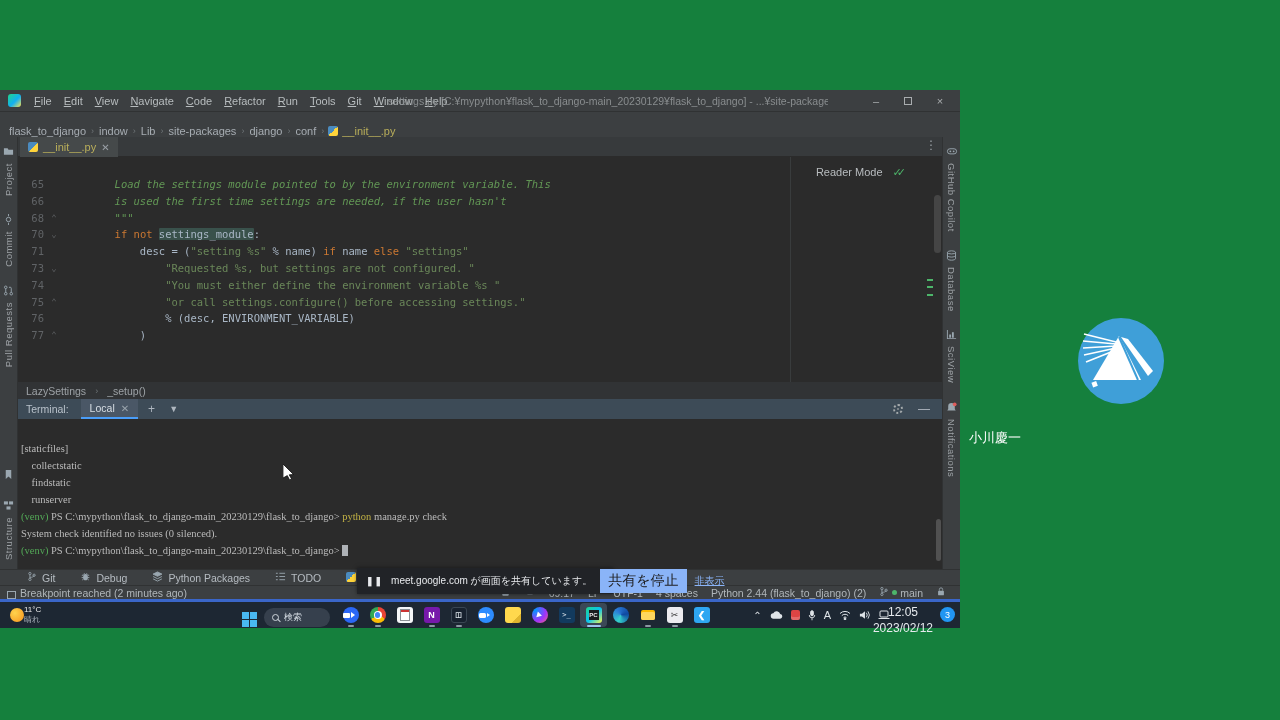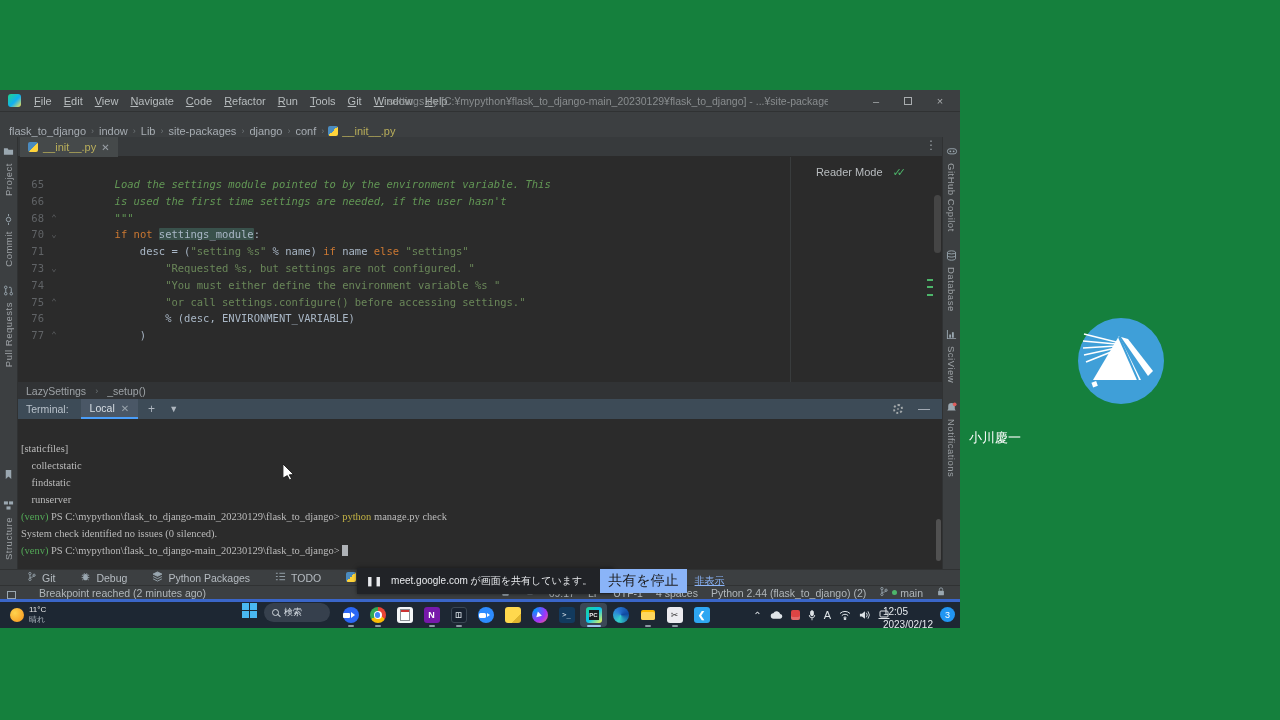--- a/index.html
+++ b/index.html
@@ -90,41 +90,41 @@
 .term-min{color:#aeb6bf;font-size:12px}
 .term-body{position:absolute;left:18px;top:329px;right:18px;height:150px;background:#2b2b2b;font-family:Liberation Serif, serif;font-size:10.5px;line-height:17px;color:#bbbbbb;padding:21px 0 0 3px;white-space:pre;overflow:hidden}
 .tg{color:#53a957}.ty{color:#c2b245}
 .cursor{display:inline-block;width:6px;height:11px;background:#aeb2b6;vertical-align:-2px}
 .term-scroll{position:absolute;right:19px;top:429px;width:5px;height:42px;background:rgba(170,170,170,.3);border-radius:3px}
 
 
 .toolwin{position:absolute;left:0;right:0;top:479px;height:16px;background:#3c3f41;border-top:1px solid #303233;display:flex;align-items:center;gap:25px;padding-left:27px;font-size:10.5px;color:#b6bcc2}
 .tw-item{display:flex;align-items:center;gap:5px;white-space:nowrap}
 .statusbar{position:absolute;left:0;right:0;top:495px;height:14px;background:#3c3f41;border-top:1px solid #303233;display:flex;align-items:center;font-size:10.5px;color:#b0b6ba}
-.sb-left{display:flex;align-items:flex-end;gap:23px;padding-left:7px}
+.sb-left{display:flex;align-items:flex-end;gap:4px;padding-left:7px}
 .sb-win{width:9px;height:8px;border:1px solid #9aa7b0}
 .sb-right{margin-left:auto;display:flex;align-items:center;gap:13px;padding-right:14px;white-space:nowrap}
 .branch{display:flex;align-items:center;gap:3px}
 .bdot{width:5px;height:5px;border-radius:50%;background:#4db56a}
 .blueline{position:absolute;left:0;right:0;top:509px;height:3px;background:#3a66c9}
 
 
 .meetbar{position:absolute;left:357px;top:478px;width:256px;height:26px;background:#212327;display:flex;align-items:center;gap:8px;padding:0 9px;z-index:9;font-size:10px;color:#e8eaed;box-shadow:0 0 4px rgba(0,0,0,.5)}
 .pause{color:#e8eaed;font-size:9px;letter-spacing:1px;font-weight:bold}
 .meet-text{white-space:nowrap}
 .stop-btn{background:#8ab4f8;color:#202124;border-radius:0;padding:3px 8px;font-size:14px;white-space:nowrap}
 .hide-link{color:#8ab4f8;text-decoration:underline;font-size:10px;white-space:nowrap}
 
 
 #taskbar{position:absolute;left:0;top:602px;width:960px;height:26px;background:#1d2733}
-.weather{position:absolute;left:10px;top:3px;display:flex;gap:5px;align-items:center}
+.weather{position:absolute;left:10px;top:3px;display:flex;align-items:center}
 .sun{width:14px;height:14px;border-radius:50%;background:radial-gradient(circle at 35% 35%,#ffd34d,#f7941d)}
 .wtxt{font-size:8px;color:#e8e8e8;line-height:1.25}
 .wtxt .cond{color:#aab3bc}
-.tb-center{position:absolute;left:242px;top:1px;height:24px;display:flex;align-items:flex-start;gap:4px}
+.tb-center{position:absolute;left:242px;top:1px;height:24px;display:flex;align-items:flex-end;gap:4px}
 .start{width:15px;height:15px;display:grid;grid-template-columns:7px 7px;grid-template-rows:7px 7px;gap:1px;margin-right:3px}
 .start i{background:#49b8f1}
 .searchbox{width:66px;height:19px;border-radius:10px;background:#36404d;display:flex;align-items:center;gap:5px;padding:0 8px;font-size:9px;color:#d6dde4;margin-right:3px}
 .smag{width:7px;height:7px;border:1px solid #cdd4da;border-radius:50%;position:relative;flex:0 0 7px}
 .smag::after{content:"";position:absolute;width:4px;height:1px;background:#cdd4da;transform:rotate(45deg);right:-3px;bottom:-1px}
 .tb-slot{width:27px;height:24px;position:relative;display:flex;align-items:center;justify-content:center}
 .tb-slot.active{background:#3b4856;border-radius:4px}
 .dash{position:absolute;bottom:0;left:50%;transform:translateX(-50%);width:6px;height:2px;border-radius:1px;background:#8d98a3}
 .tb-slot.active .dash{width:14px;background:#9fc3f0}
 .tb-icon{width:16px;height:16px;border-radius:3px;position:relative;display:flex;align-items:center;justify-content:center;font-size:9px}
@@ -150,21 +150,21 @@
 .tb-pycharm::after{content:"PC";position:absolute;color:#eee;font-size:6px}
 .tb-edge{border-radius:50%;background:conic-gradient(from 200deg,#35d0cb,#2b7cd8,#0f48a0,#35d0cb)}
 .tb-explorer{background:transparent}
 .tb-explorer::before{content:"";position:absolute;left:1px;top:3px;width:14px;height:10px;border-radius:2px;background:#ffb900}
 .tb-explorer::after{content:"";position:absolute;left:1px;top:5px;width:14px;height:8px;border-radius:2px;background:#ffd75e}
 .tb-snipping{background:#ececf0;color:#333;font-size:9px}
 .tb-vscode{background:#2ea7f2;color:#fff;font-size:9px;font-weight:bold}
 .trayicons{position:absolute;right:70px;top:5px;display:flex;gap:8px;align-items:center;height:16px}
 .tray-it{display:flex;align-items:center;justify-content:center}
 .rec-ico{width:9px;height:10px;background:#d44;border-radius:2px;display:inline-block;box-shadow:inset 0 -3px 0 #fff3}
-.clockbox{position:absolute;right:27px;top:3px;text-align:left;font-size:10px;color:#e6eaee;line-height:1.3}
+.clockbox{position:absolute;right:27px;top:3px;text-align:center;font-size:12px;color:#e6eaee;line-height:1.3}
 .badge{position:absolute;right:5px;top:5px;width:15px;height:15px;border-radius:50%;background:#2196f3;color:#fff;font-size:9px;display:flex;align-items:center;justify-content:center}
 
 
 #pname{position:absolute;left:969px;top:429px;font-size:13px;color:#fff}
 #pavatar{position:absolute;left:1078px;top:318px;width:86px;height:86px}
 
 
 #mcursor{position:absolute;left:283px;top:464px;z-index:20}
 </style>
 </head>

